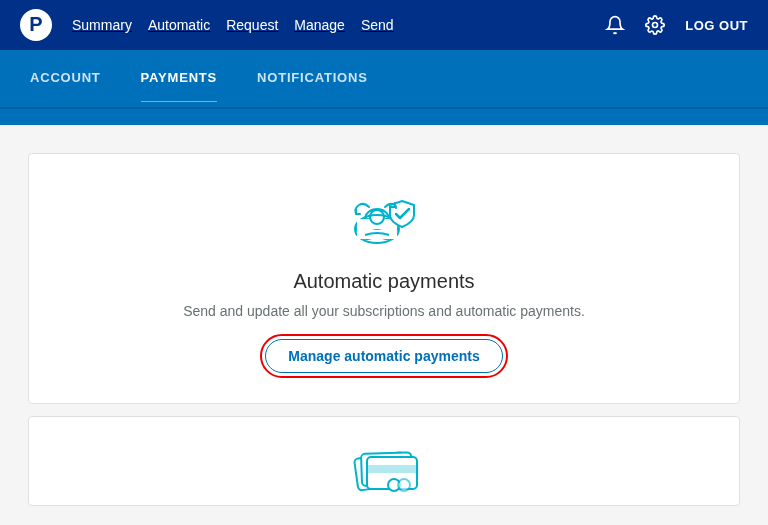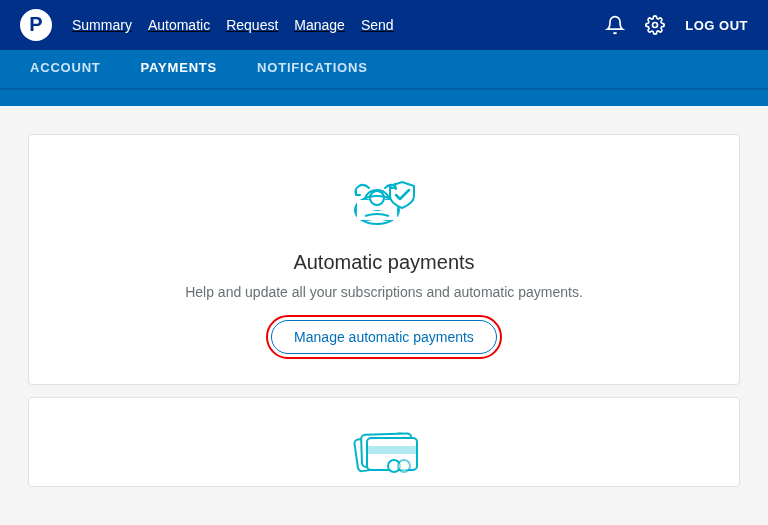--- a/index.html
+++ b/index.html
@@ -57,21 +57,21 @@
       background: none;
       border: none;
     }
 
     
     .sub-nav {
       background: #0070ba;
       display: flex;
       align-items: center;
       padding: 0 30px;
-      height: 40px;
+      height: 59px;
       border-bottom: 2px solid #005ea6;
     }
     .sub-nav-items {
       display: flex;
       gap: 40px;
     }
     .sub-nav-item {
       color: #cce4f7;
       font-size: 13px;
       font-weight: 600;
@@ -147,21 +147,21 @@
       margin-bottom: 20px;
     }
 
     .manage-btn {
       border: 1px solid #0070ba;
       border-radius: 20px;
       padding: 8px 22px;
       color: #0070ba;
       background: #fff;
       font-size: 14px;
-      font-weight: 400;
+      font-weight: 700;
       cursor: pointer;
       outline: 2px solid #e00;
       outline-offset: 3px;
     }
 
     .card2 {
       background: #fff;
       border: 1px solid #e0e0e0;
       border-radius: 4px;
       display: flex;
@@ -243,21 +243,21 @@
         <path d="M57 27 L61 31 L70 22" stroke="#00b3cc" stroke-width="2.5" fill="none" stroke-linecap="round" stroke-linejoin="round"></path>
 
         <path d="M30 20 Q25 15 20 18 Q15 21 17 27" stroke="#00b3cc" stroke-width="2" fill="none" stroke-linecap="round"></path>
         <path d="M17 23 L17 27 L21 27" stroke="#00b3cc" stroke-width="2" fill="none" stroke-linecap="round" stroke-linejoin="round"></path>
         <path d="M46 20 Q51 15 56 18 Q57 19 57 21" stroke="#00b3cc" stroke-width="2" fill="none" stroke-linecap="round"></path>
         <path d="M56 16 L56 20 L52 20" stroke="#00b3cc" stroke-width="2" fill="none" stroke-linecap="round" stroke-linejoin="round"></path>
       </svg>
     </div>
 
     <h2 class="card-title">Automatic payments</h2>
-    <p class="card-desc">Help and update all your subscriptions and automatic payments.</p>
+    <p class="card-desc">Send and update all your subscriptions and automatic payments.</p>
     <button class="manage-btn">Manage automatic payments</button>
   </div>
 
   <div class="card2">
     <div>
       
       <svg width="70" height="55" viewBox="0 0 70 55" fill="none" xmlns="http://www.w3.org/2000/svg">
         <rect x="5" y="20" width="50" height="32" rx="4" stroke="#00b3cc" stroke-width="2" fill="white" transform="rotate(-8 5 20)"></rect>
         <rect x="12" y="15" width="50" height="32" rx="4" stroke="#00b3cc" stroke-width="2" fill="white" transform="rotate(-2 12 15)"></rect>
         <rect x="18" y="18" width="50" height="32" rx="4" stroke="#00b3cc" stroke-width="2" fill="white"></rect>

